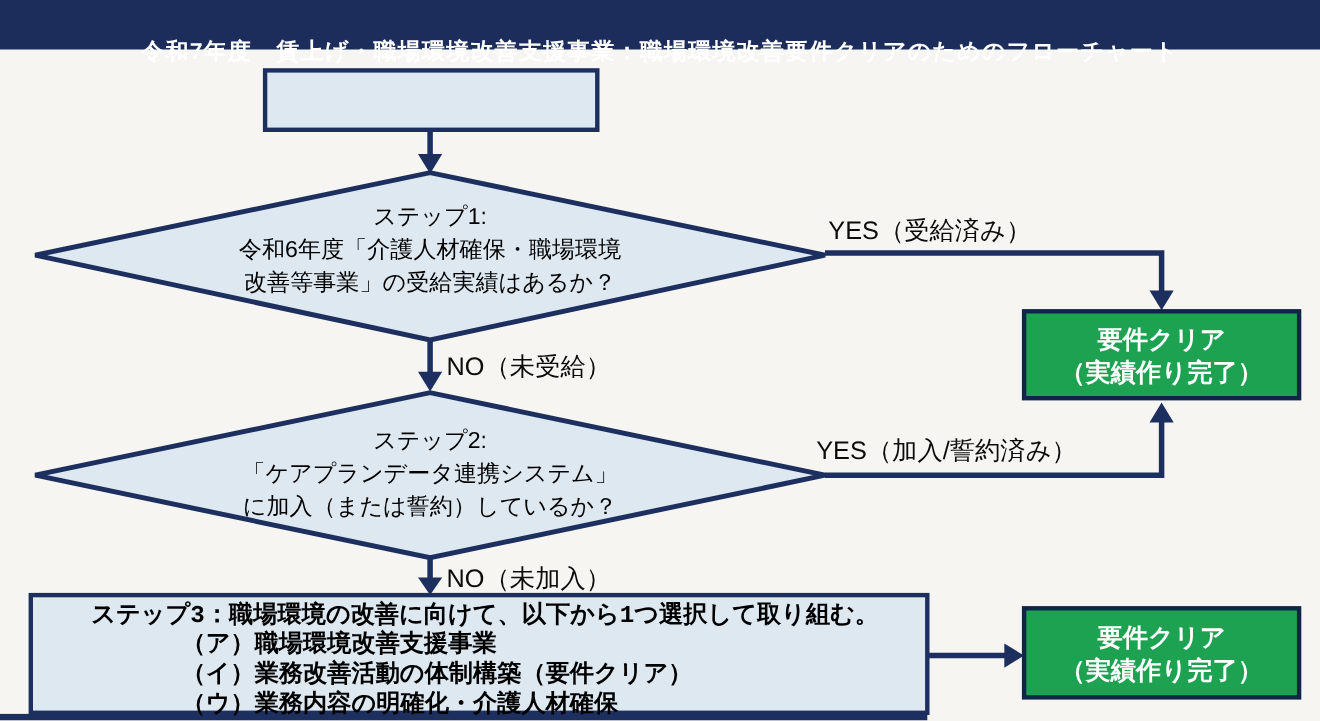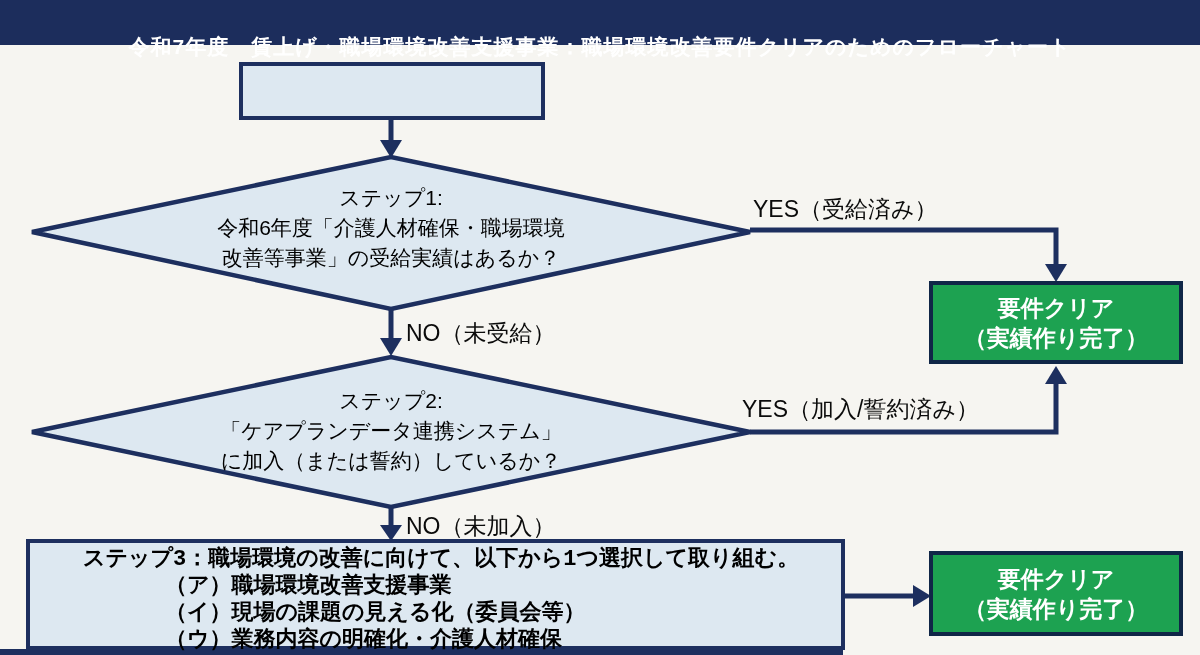--- a/index.html
+++ b/index.html
@@ -119,21 +119,21 @@
     <div>「ケアプランデータ連携システム」</div>
     <div>に加入（または誓約）しているか？</div>
   </div>
 
   <div class="txt edge-label no2">NO（未加入）</div>
   <div class="txt edge-label yes2">YES（加入/誓約済み）</div>
 
   <div class="txt step3-text">
     <div class="line-first">ステップ3：職場環境の改善に向けて、以下から1つ選択して取り組む。</div>
     <div class="line-indent">（ア）職場環境改善支援事業</div>
-    <div class="line-indent">（イ）現場の課題の見える化（委員会等）</div>
+    <div class="line-indent">（イ）業務改善活動の体制構築（要件クリア）</div>
     <div class="line-indent">（ウ）業務内容の明確化・介護人材確保</div>
   </div>
 
   <div class="txt outcome-label outcome-2">
     <div>要件クリア</div>
     <div>（実績作り完了）</div>
   </div>
 
 </div>
 

